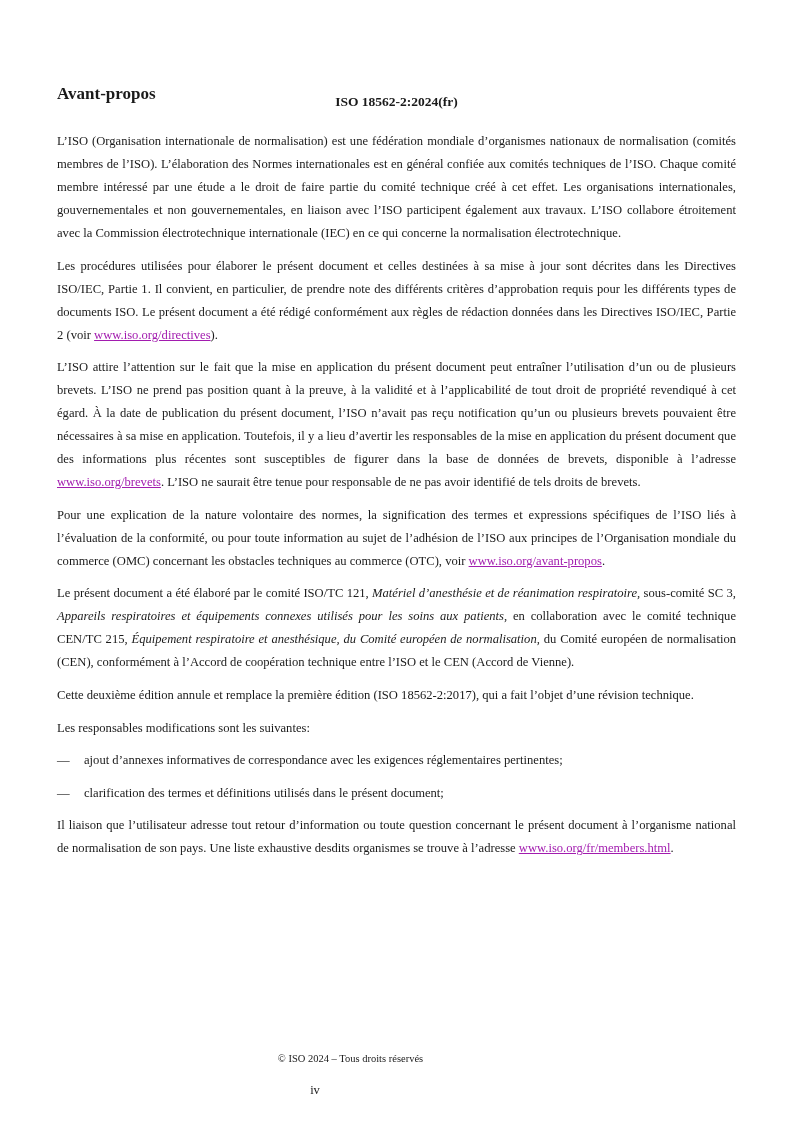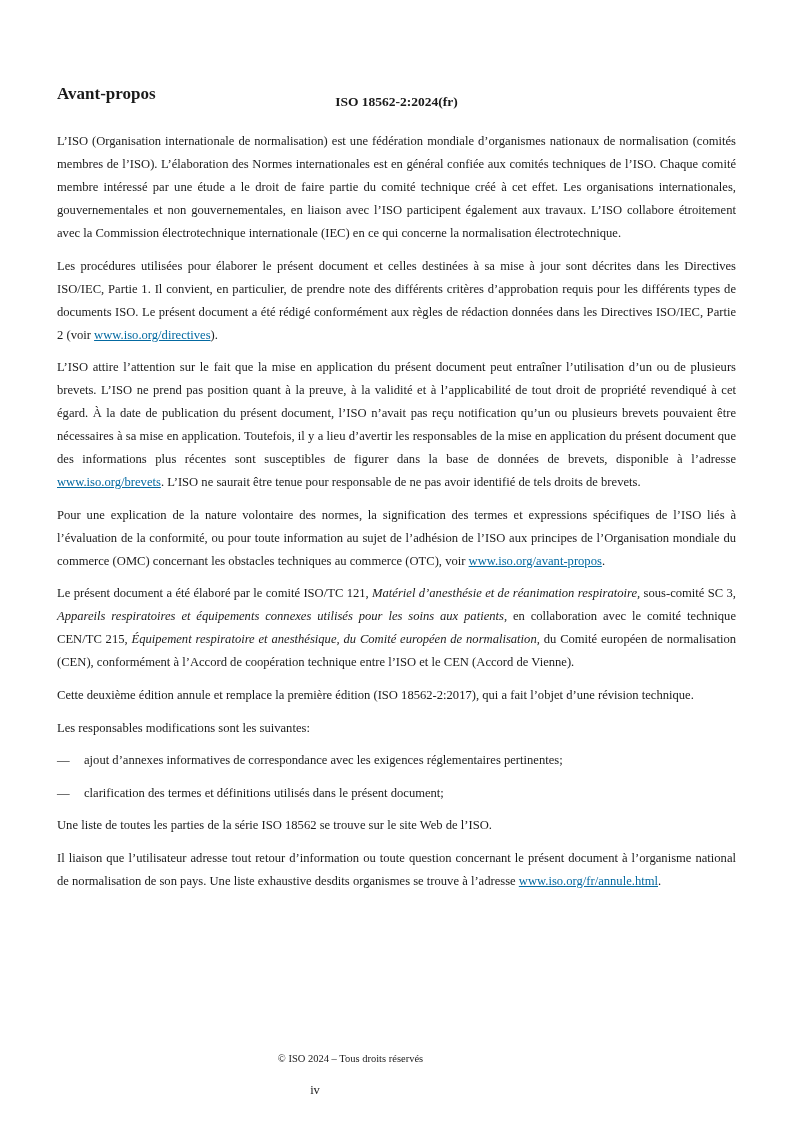--- a/index.html
+++ b/index.html
@@ -4,21 +4,21 @@
 <style>
   html, body { margin: 0; padding: 0; background: #ffffff; }
   body { width: 793px; height: 1122px; position: relative; overflow: hidden;
          font-family: "Liberation Serif", "DejaVu Serif", serif; color: #1a1a1a; }
   .header { position: absolute; top: 46px; left: 0; width: 793px; text-align: center;
             font-weight: bold; font-size: 13.5px; margin-top: 48px; }
   .title { position: absolute; top: 84px; left: 57px; font-weight: bold; font-size: 17px; margin: 0; }
   .content { position: absolute; top: 130px; left: 57px; width: 679px; font-size: 12.6px;
              line-height: 23px; }
   .content p { margin: 0 0 9.6px 0; text-align: justify; }
-  .content a { color: #0369a1; }
+  .content a { color: #a21caf; }
   .bullet { display: flex; margin: 0 0 9.6px 0; }
   .bullet .dash { width: 27px; flex: none; }
   .footer { position: absolute; top: 1053px; left: 0; width: 701px; text-align: center; font-size: 10.5px; }
   .pagenum { position: absolute; top: 1083px; left: 0; width: 630px; text-align: center; font-size: 12.5px; }
   i { font-style: italic; }
 </style>
 </head>
 <body>
 
 <div class="header">ISO 18562-2:2024(fr)</div>
@@ -41,19 +41,18 @@
 
   <div class="bullet">
     <span class="dash">—</span>
     <span>ajout d’annexes informatives de correspondance avec les exigences réglementaires pertinentes;</span>
   </div>
   <div class="bullet">
     <span class="dash">—</span>
     <span>clarification des termes et définitions utilisés dans le présent document;</span>
   </div>
 
-  <p>Une liste de toutes les parties de la série ISO 18562 se trouve sur le site Web de l’ISO.</p>
 
-  <p><span>Il liaison que l’utilisateur adresse tout retour d’information ou toute question concernant le présent document à l’organisme national de normalisation de son pays. Une liste exhaustive desdits organismes se trouve à l’adresse </span><a href="#">www.iso.org/fr/annule.html</a><span>.</span></p>
+  <p><span>Il liaison que l’utilisateur adresse tout retour d’information ou toute question concernant le présent document à l’organisme national de normalisation de son pays. Une liste exhaustive desdits organismes se trouve à l’adresse </span><a href="#">www.iso.org/fr/members.html</a><span>.</span></p>
 </div>
 
 <div class="footer">© ISO 2024 – Tous droits réservés</div>
 <div class="pagenum">iv</div>
 
 </body></html>

